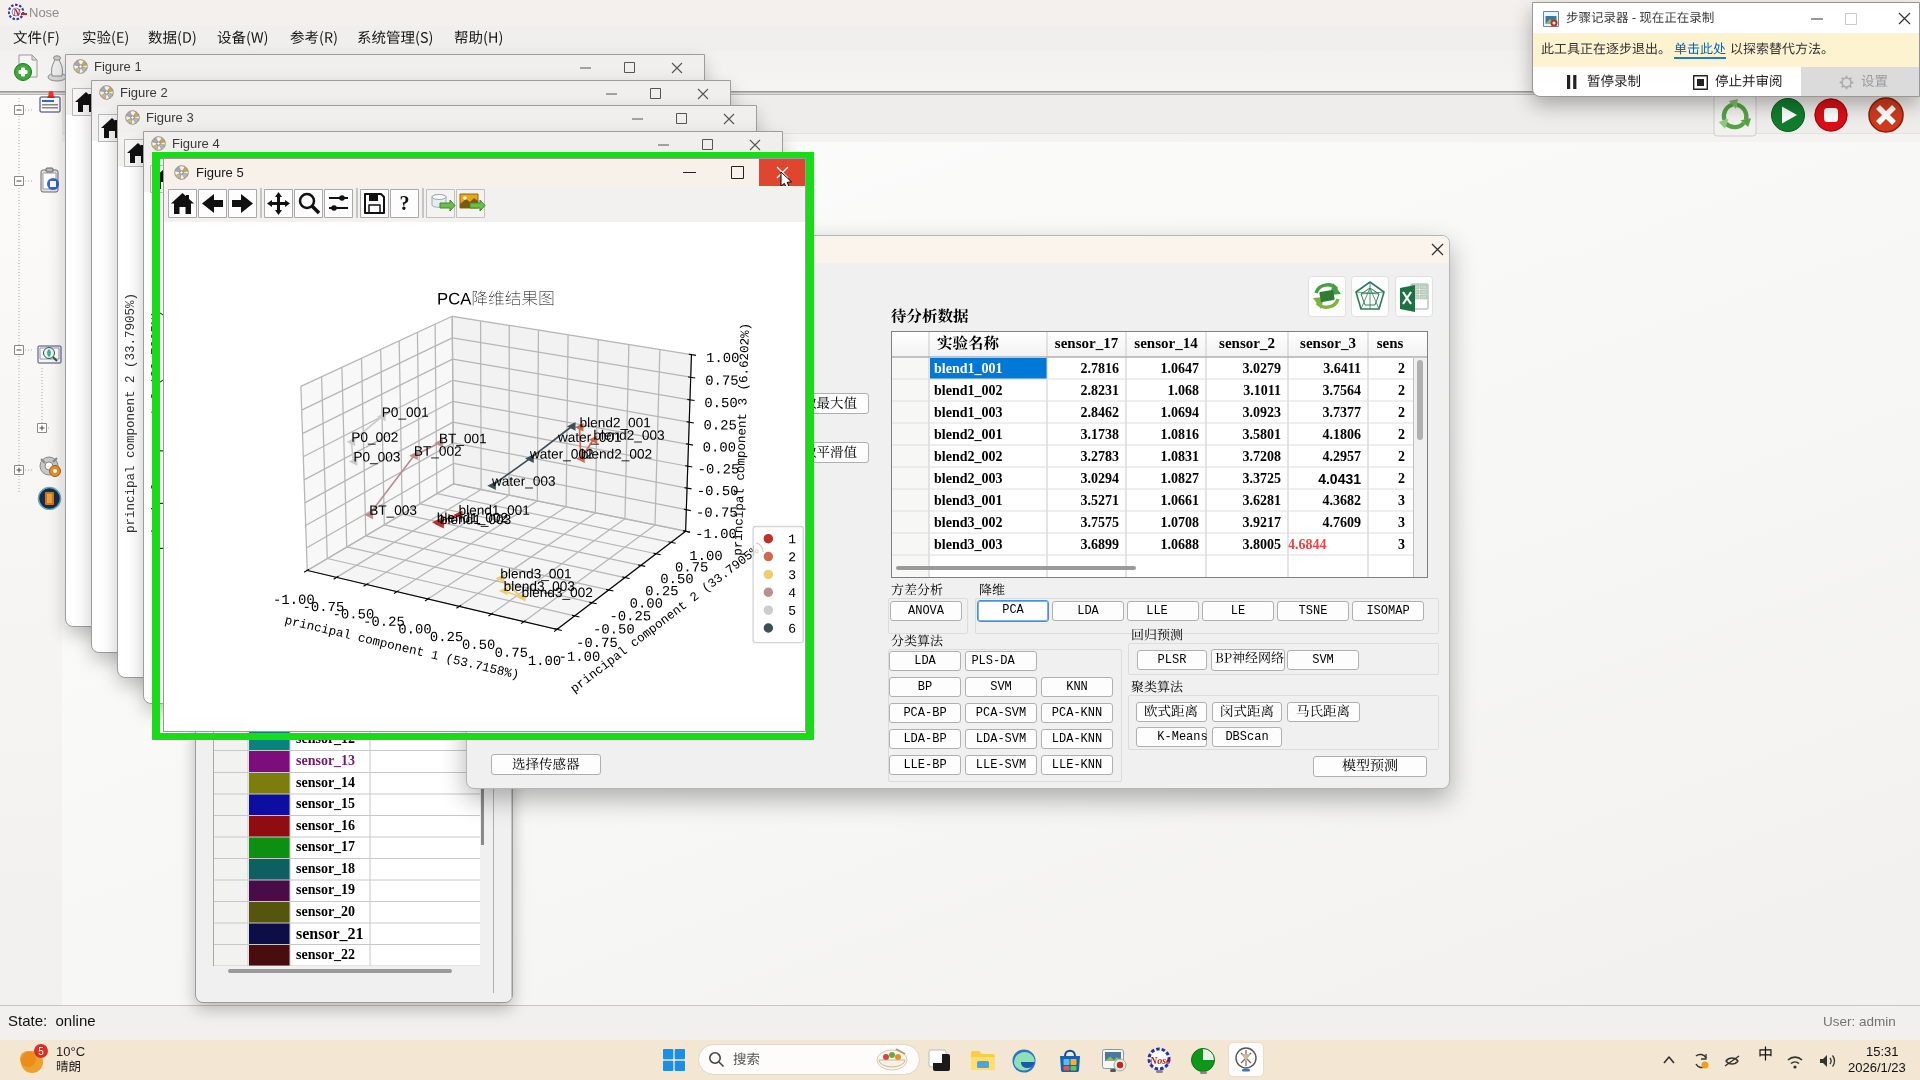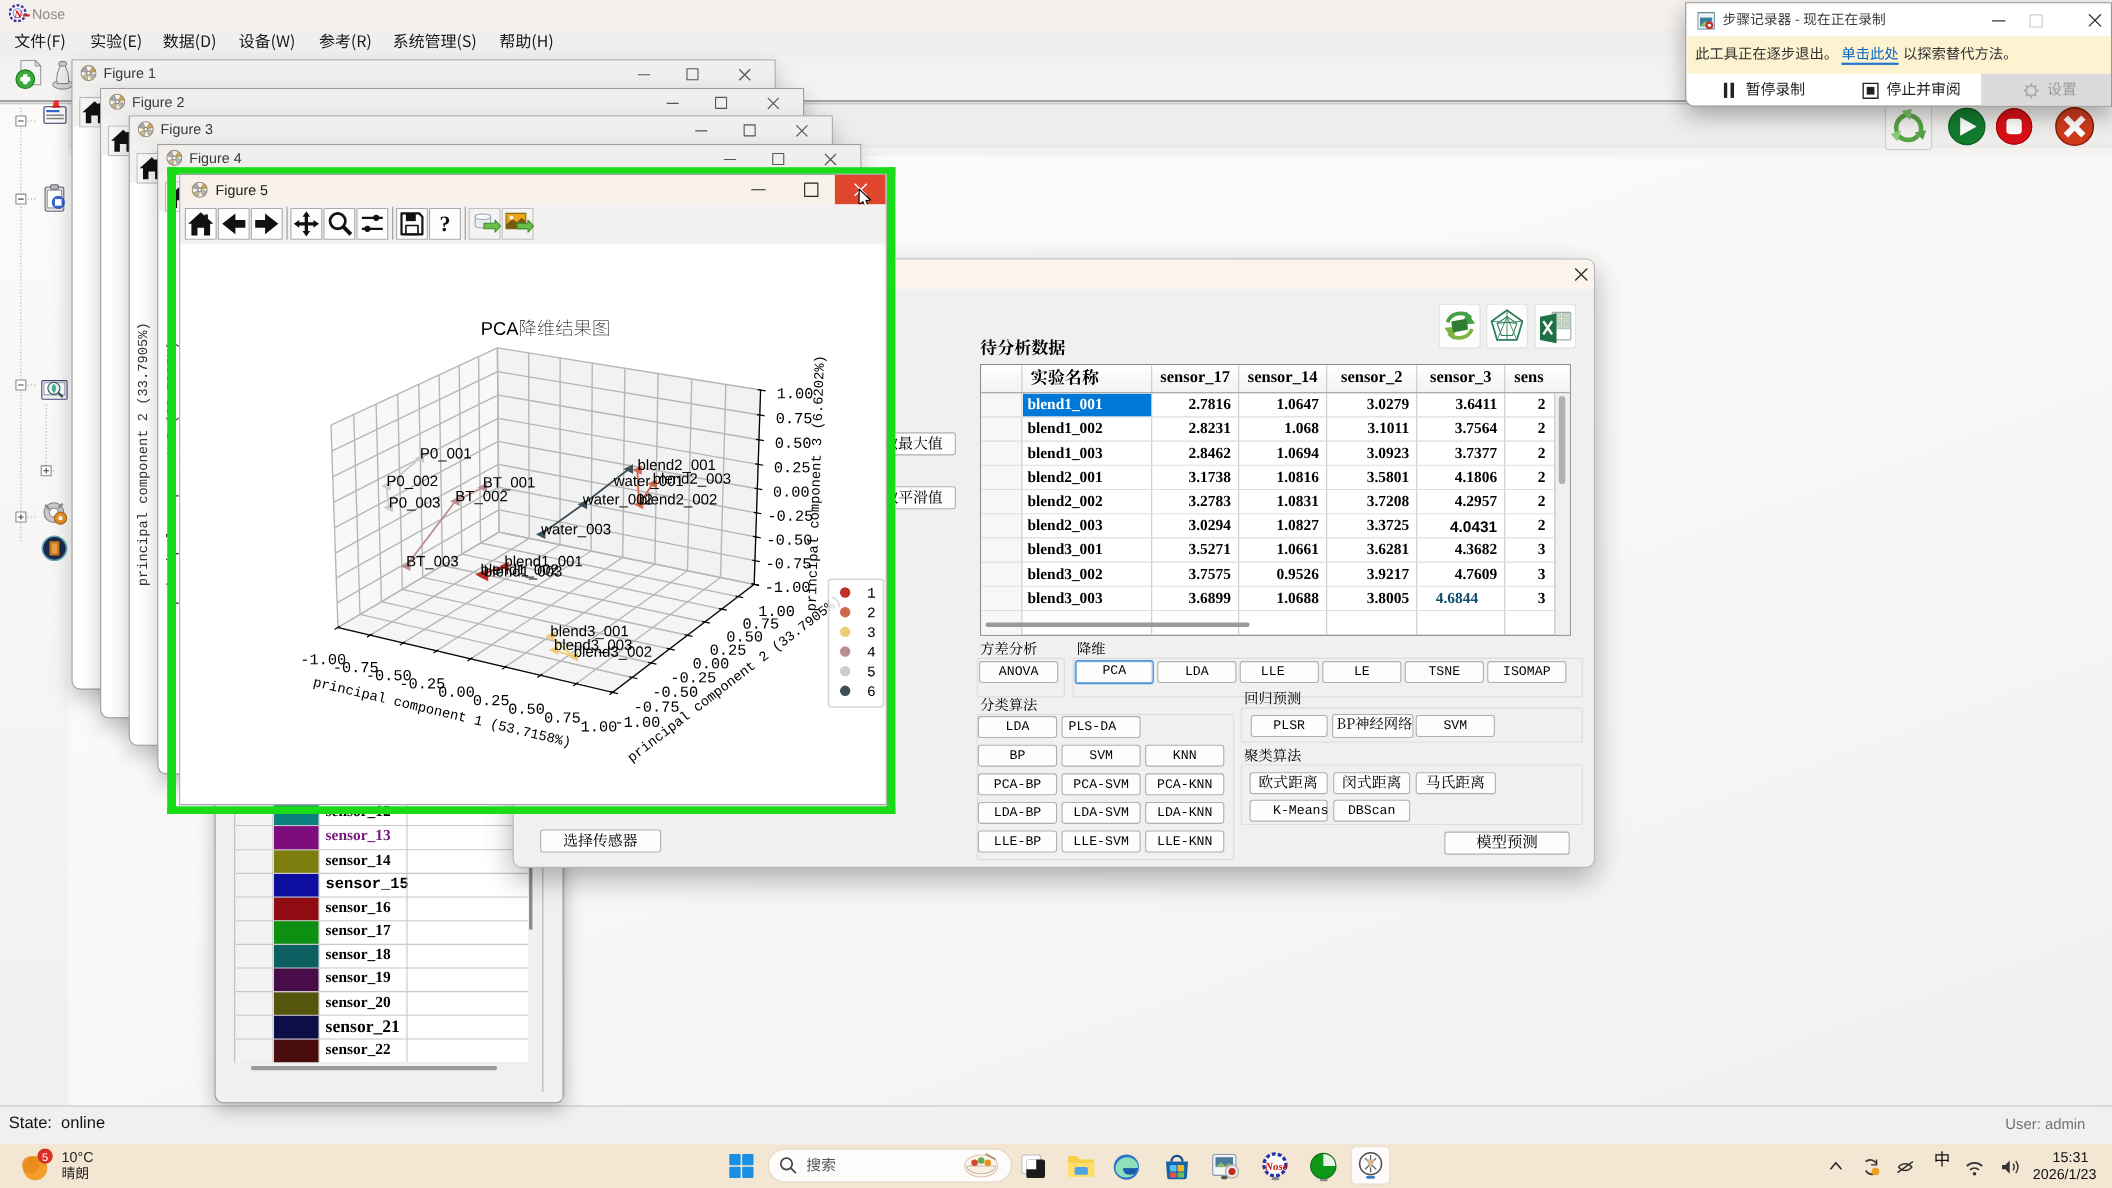--- a/index.html
+++ b/index.html
@@ -297,21 +297,21 @@
 <div class="abs" style="left:195px;top:718px;width:318px;height:285px;background:#f0f0f0;border:1px solid #9a9a9a;border-radius:0 0 8px 8px;box-shadow:0 6px 16px rgba(0,0,0,.25);z-index:10"></div>
 <div class="abs" style="left:213px;top:718px;width:267px;height:248px;background:#fff;border-left:1px solid #aaa;z-index:11;overflow:hidden">
     <div class="abs" style="left:0;top:0;width:34px;height:248px;background:#f2f2f1"></div>
     <div class="abs" style="left:35px;top:11px;width:41px;height:21.5px;background:#0d8080"></div>
     <div class="abs" style="left:82px;top:13px;font-family:'Liberation Serif',serif;font-weight:bold;font-size:14px;color:#000">sensor_12</div>
     <div class="abs" style="left:35px;top:33px;width:41px;height:21.5px;background:#7d0d7d"></div>
     <div class="abs" style="left:82px;top:35px;font-family:'Liberation Serif',serif;font-weight:bold;font-size:14px;color:#701a75">sensor_13</div>
     <div class="abs" style="left:35px;top:54.5px;width:41px;height:21.5px;background:#7d7d0d"></div>
     <div class="abs" style="left:82px;top:56.5px;font-family:'Liberation Serif',serif;font-weight:bold;font-size:14px;color:#000">sensor_14</div>
     <div class="abs" style="left:35px;top:76px;width:41px;height:21.5px;background:#0d0da0"></div>
-    <div class="abs" style="left:82px;top:78px;font-family:Liberation Mono, monospace;font-weight:bold;font-size:14px;color:#000">sensor_15</div>
+    <div class="abs" style="left:82px;top:78px;font-family:Liberation Serif, serif;font-weight:bold;font-size:14px;color:#000">sensor_15</div>
     <div class="abs" style="left:35px;top:97.5px;width:41px;height:21.5px;background:#8f0d12"></div>
     <div class="abs" style="left:82px;top:99.5px;font-family:'Liberation Serif',serif;font-weight:bold;font-size:14px;color:#000">sensor_16</div>
     <div class="abs" style="left:35px;top:119px;width:41px;height:21.5px;background:#0d8f12"></div>
     <div class="abs" style="left:82px;top:121px;font-family:'Liberation Serif',serif;font-weight:bold;font-size:14px;color:#000">sensor_17</div>
     <div class="abs" style="left:35px;top:140.5px;width:41px;height:21.5px;background:#0d5f62"></div>
     <div class="abs" style="left:82px;top:142.5px;font-family:'Liberation Serif',serif;font-weight:bold;font-size:14px;color:#000">sensor_18</div>
     <div class="abs" style="left:35px;top:162px;width:41px;height:21.5px;background:#480d48"></div>
     <div class="abs" style="left:82px;top:164px;font-family:'Liberation Serif',serif;font-weight:bold;font-size:14px;color:#000">sensor_19</div>
     <div class="abs" style="left:35px;top:183.5px;width:41px;height:21.5px;background:#55550d"></div>
     <div class="abs" style="left:82px;top:185.5px;font-family:'Liberation Serif',serif;font-weight:bold;font-size:14px;color:#000">sensor_20</div>
@@ -429,29 +429,29 @@
       <div class="abs" style="left:396px;top:139.0px;width:73px;text-align:right;font-family:Liberation Sans, sans-serif;font-weight:bold;font-size:14px;color:#000">4.0431</div>
       <div class="abs" style="left:476px;top:139.0px;width:37px;text-align:right;font-family:'Liberation Serif',serif;font-weight:bold;font-size:14px;color:#000">2</div>
       <div class="abs" style="left:42px;top:161.0px;font-family:'Liberation Serif',serif;font-weight:bold;font-size:14px;color:#000">blend3_001</div>
       <div class="abs" style="left:155px;top:161.0px;width:72px;text-align:right;font-family:'Liberation Serif',serif;font-weight:bold;font-size:14px;color:#000">3.5271</div>
       <div class="abs" style="left:234px;top:161.0px;width:73px;text-align:right;font-family:'Liberation Serif',serif;font-weight:bold;font-size:14px;color:#000">1.0661</div>
       <div class="abs" style="left:314px;top:161.0px;width:75px;text-align:right;font-family:'Liberation Serif',serif;font-weight:bold;font-size:14px;color:#000">3.6281</div>
       <div class="abs" style="left:396px;top:161.0px;width:73px;text-align:right;font-family:'Liberation Serif',serif;font-weight:bold;font-size:14px;color:#000">4.3682</div>
       <div class="abs" style="left:476px;top:161.0px;width:37px;text-align:right;font-family:'Liberation Serif',serif;font-weight:bold;font-size:14px;color:#000">3</div>
       <div class="abs" style="left:42px;top:183.0px;font-family:'Liberation Serif',serif;font-weight:bold;font-size:14px;color:#000">blend3_002</div>
       <div class="abs" style="left:155px;top:183.0px;width:72px;text-align:right;font-family:'Liberation Serif',serif;font-weight:bold;font-size:14px;color:#000">3.7575</div>
-      <div class="abs" style="left:234px;top:183.0px;width:73px;text-align:right;font-family:'Liberation Serif',serif;font-weight:bold;font-size:14px;color:#000">0.9526</div>
+      <div class="abs" style="left:234px;top:183.0px;width:73px;text-align:right;font-family:'Liberation Serif',serif;font-weight:bold;font-size:14px;color:#000">1.0708</div>
       <div class="abs" style="left:314px;top:183.0px;width:75px;text-align:right;font-family:'Liberation Serif',serif;font-weight:bold;font-size:14px;color:#000">3.9217</div>
       <div class="abs" style="left:396px;top:183.0px;width:73px;text-align:right;font-family:'Liberation Serif',serif;font-weight:bold;font-size:14px;color:#000">4.7609</div>
       <div class="abs" style="left:476px;top:183.0px;width:37px;text-align:right;font-family:'Liberation Serif',serif;font-weight:bold;font-size:14px;color:#000">3</div>
       <div class="abs" style="left:42px;top:205.0px;font-family:'Liberation Serif',serif;font-weight:bold;font-size:14px;color:#000">blend3_003</div>
       <div class="abs" style="left:155px;top:205.0px;width:72px;text-align:right;font-family:'Liberation Serif',serif;font-weight:bold;font-size:14px;color:#000">3.6899</div>
       <div class="abs" style="left:234px;top:205.0px;width:73px;text-align:right;font-family:'Liberation Serif',serif;font-weight:bold;font-size:14px;color:#000">1.0688</div>
       <div class="abs" style="left:314px;top:205.0px;width:75px;text-align:right;font-family:'Liberation Serif',serif;font-weight:bold;font-size:14px;color:#000">3.8005</div>
-      <div class="abs" style="left:396px;top:205.0px;width:73px;text-align:center;font-family:'Liberation Serif',serif;font-weight:bold;font-size:14px;color:#0c4a6e">4.6844</div>
+      <div class="abs" style="left:396px;top:205.0px;width:73px;text-align:left;font-family:'Liberation Serif',serif;font-weight:bold;font-size:14px;color:#ef4444">4.6844</div>
       <div class="abs" style="left:476px;top:205.0px;width:37px;text-align:right;font-family:'Liberation Serif',serif;font-weight:bold;font-size:14px;color:#000">3</div>
       <svg class="abs" style="left:0;top:0" width="535" height="245" viewBox="0 0 535 245">
         <g stroke="#c9c9c9">
           <line x1="37" y1="0" x2="37" y2="245"></line>
           <line x1="155" y1="0" x2="155" y2="245"></line>
           <line x1="234" y1="0" x2="234" y2="245"></line>
           <line x1="314" y1="0" x2="314" y2="245"></line>
           <line x1="396" y1="0" x2="396" y2="245"></line>
           <line x1="476" y1="0" x2="476" y2="245"></line>
         </g>

